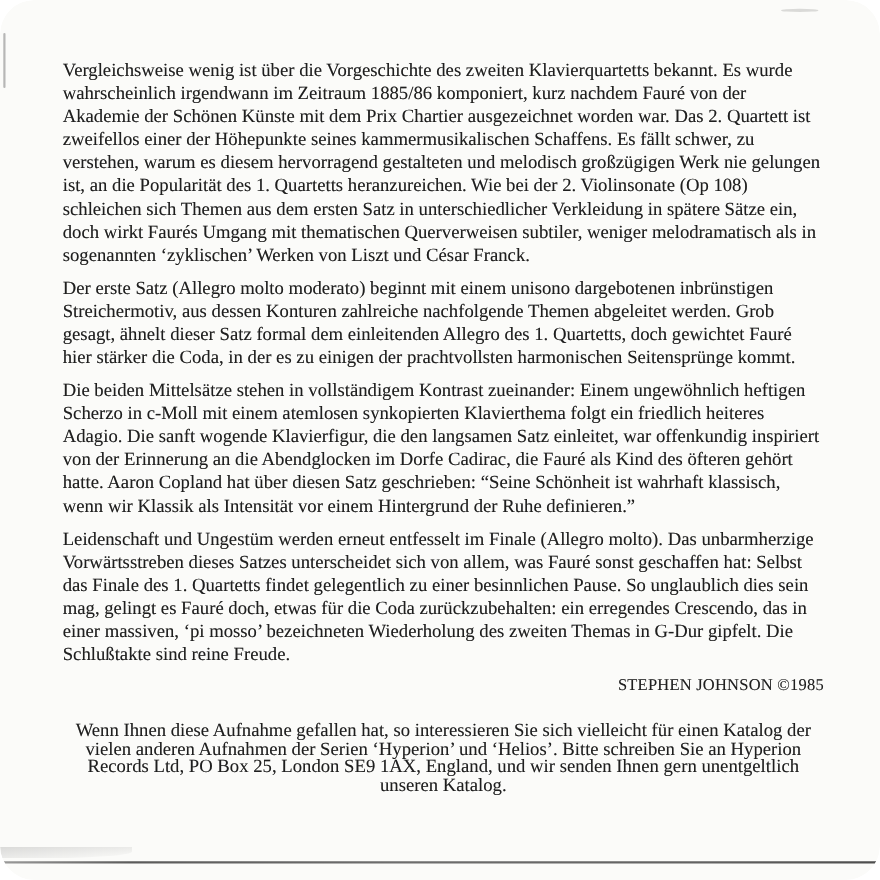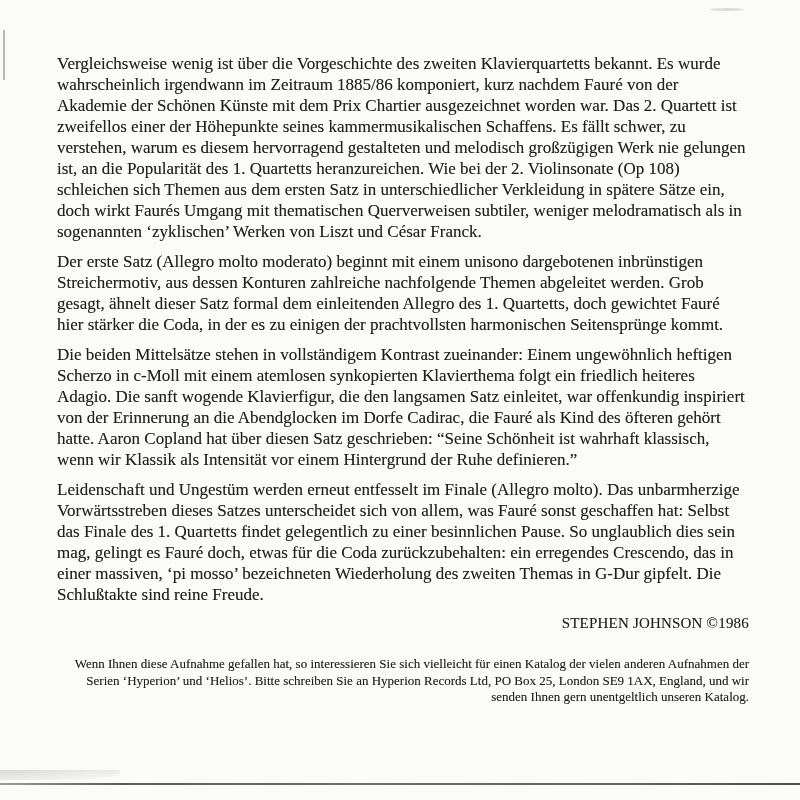--- a/index.html
+++ b/index.html
@@ -1,20 +1,20 @@
 <!DOCTYPE html>
 <html style="--paper: #fbfbf9; --ink: #1f1f1f; --scan-edge: #4a4a4a;"><head>
 <meta charset="utf-8">
 <style>
   :root {
     --paper: #fbfbf9;
     --ink: #1f1f1f;
     --scan-edge: #4a4a4a;
   }
-  * { margin: 0; padding: 0; box-sizing: border-box; }
+  * { margin: 0; padding: 0; box-sizing: border-box; border-radius: 31px; }
   html, body { width: 800px; height: 800px; }
   body {
     background: #ffffff;
     font-family: "Liberation Serif", serif;
   }
   .page {
     position: relative;
     width: 800px;
     height: 800px;
     background: var(--paper);
@@ -44,23 +44,23 @@
   }
   .translation-credit {
     text-align: right;
     font-size: 12.5px;
     line-height: 15px;
     letter-spacing: 0.2px;
     text-shadow: 0 0 0.5px rgba(40,40,40,0.4);
   }
   .catalog-note {
     margin-top: 24px;
-    font-size: 13px;
+    font-size: 17px;
     line-height: 16.5px;
-    text-align: right;
+    text-align: center;
     text-shadow: 0 0 0.5px rgba(40,40,40,0.4);
   }
   .page-number {
     position: absolute;
     top: 744px;
     left: 0;
     width: 100%;
     text-align: center;
     font-size: 13px;
     color: #565656;
@@ -113,21 +113,21 @@
 
   <div class="scan-left-edge"></div>
   <div class="scan-top-smudge"></div>
 
   <div class="text-block">
     <p class="body-par">Vergleichsweise wenig ist über die Vorgeschichte des zweiten Klavierquartetts bekannt. Es wurde wahrscheinlich irgendwann im Zeitraum 1885/86 komponiert, kurz nachdem Fauré von der Akademie der Schönen Künste mit dem Prix Chartier ausgezeichnet worden war. Das 2. Quartett ist zweifellos einer der Höhepunkte seines kammermusikalischen Schaffens. Es fällt schwer, zu verstehen, warum es diesem hervorragend gestalteten und melodisch großzügigen Werk nie gelungen ist, an die Popularität des 1. Quartetts heranzureichen. Wie bei der 2. Violinsonate (Op 108) schleichen sich Themen aus dem ersten Satz in unterschiedlicher Verkleidung in spätere Sätze ein, doch wirkt Faurés Umgang mit thematischen Querverweisen subtiler, weniger melodramatisch als in sogenannten ‘zyklischen’ Werken von Liszt und César Franck.</p>
     <p class="body-par">Der erste Satz (Allegro molto moderato) beginnt mit einem unisono dargebotenen inbrünstigen Streichermotiv, aus dessen Konturen zahlreiche nachfolgende Themen abgeleitet werden. Grob gesagt, ähnelt dieser Satz formal dem einleitenden Allegro des 1. Quartetts, doch gewichtet Fauré hier stärker die Coda, in der es zu einigen der prachtvollsten harmonischen Seitensprünge kommt.</p>
     <p class="body-par">Die beiden Mittelsätze stehen in vollständigem Kontrast zueinander: Einem ungewöhnlich heftigen Scherzo in c-Moll mit einem atemlosen synkopierten Klavierthema folgt ein friedlich heiteres Adagio. Die sanft wogende Klavierfigur, die den langsamen Satz einleitet, war offenkundig inspiriert von der Erinnerung an die Abendglocken im Dorfe Cadirac, die Fauré als Kind des öfteren gehört hatte. Aaron Copland hat über diesen Satz geschrieben: “Seine Schönheit ist wahrhaft klassisch, wenn wir Klassik als Intensität vor einem Hintergrund der Ruhe definieren.”</p>
     <p class="body-par">Leidenschaft und Ungestüm werden erneut entfesselt im Finale (Allegro molto). Das unbarmherzige Vorwärtsstreben dieses Satzes unterscheidet sich von allem, was Fauré sonst geschaffen hat: Selbst das Finale des 1. Quartetts findet gelegentlich zu einer besinnlichen Pause. So unglaublich dies sein mag, gelingt es Fauré doch, etwas für die Coda zurückzubehalten: ein erregendes Crescendo, das in einer massiven, ‘pi mosso’ bezeichneten Wiederholung des zweiten Themas in G-Dur gipfelt. Die Schlußtakte sind reine Freude.</p>
 
-    <div class="byline">STEPHEN JOHNSON ©1986</div>
+    <div class="byline">STEPHEN JOHNSON ©1985</div>
 
     <p class="catalog-note">Wenn Ihnen diese Aufnahme gefallen hat, so interessieren Sie sich vielleicht für einen Katalog der vielen anderen Aufnahmen der Serien ‘Hyperion’ und ‘Helios’. Bitte schreiben Sie an Hyperion Records Ltd, PO Box 25, London SE9 1AX, England, und wir senden Ihnen gern unentgeltlich unseren Katalog.</p>
   </div>
 
 
   <div class="scan-corner-smudge"></div>
   <div class="scan-bottom-line"></div>
 </div>
 
 </body></html>

